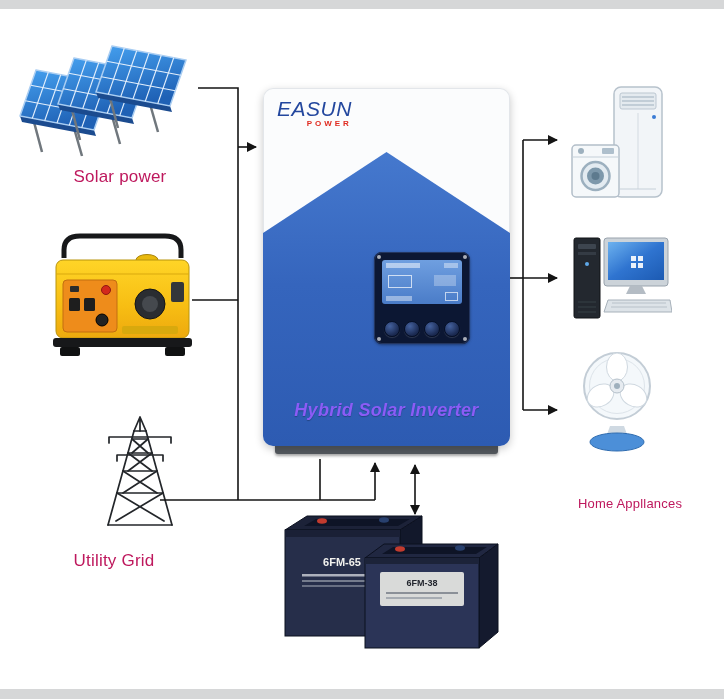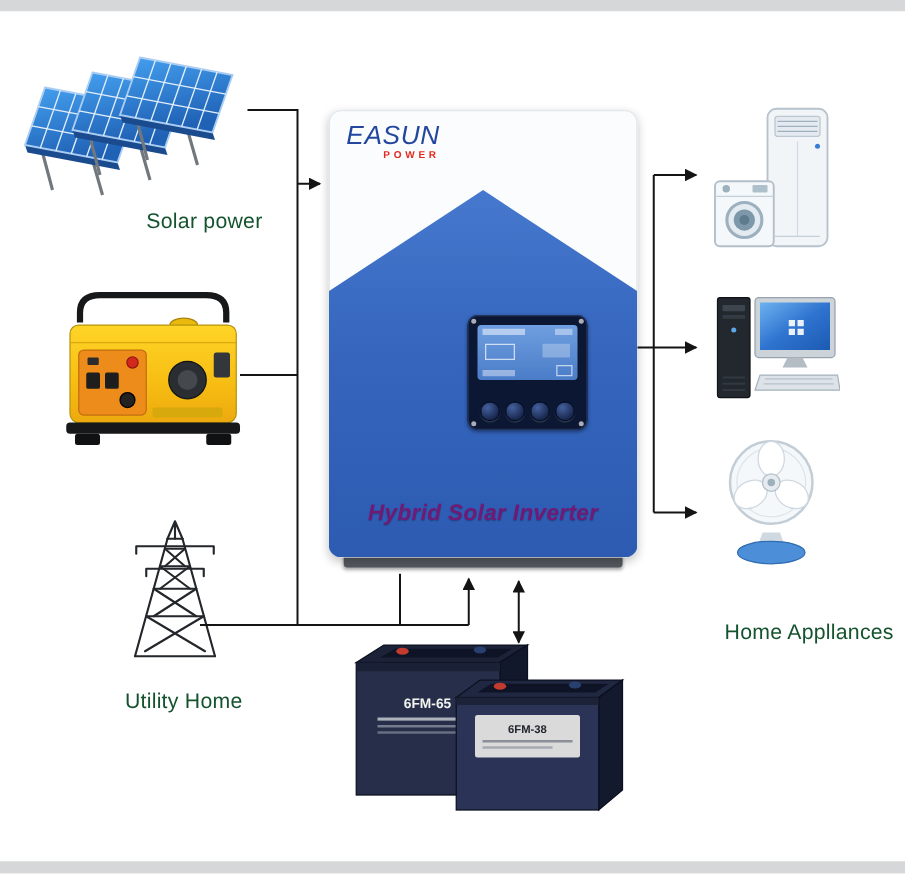--- a/index.html
+++ b/index.html
@@ -2,21 +2,21 @@
 <html><head>
 <meta charset="utf-8">
 <style>
   html,body{margin:0;padding:0;background:#ffffff;}
   .stage{position:relative;width:724px;height:699px;background:#ffffff;overflow:hidden;
          font-family:"Liberation Sans",sans-serif;}
   .bar{position:absolute;left:0;width:724px;background:#d6d7d8;}
   .bar.top{top:0;height:9px;}
   .bar.bottom{top:689px;height:10px;}
   .abs{position:absolute;}
-  .cap{position:absolute;text-align:right;font-size:17px;color:#14532d;letter-spacing:.2px;}
+  .cap{position:absolute;text-align:center;font-size:17px;color:#be185d;letter-spacing:.2px;}
 
   
   .inverter-wrap{position:absolute;left:263px;top:88px;width:247px;height:372px;}
   .inv-base{position:absolute;left:12px;right:12px;top:352px;height:14px;background:#54595f;
             border-radius:3px;box-shadow:0 2px 3px rgba(0,0,0,.35);}
   .inv-body{position:absolute;left:0;top:0;width:247px;height:358px;background:#fbfcfd;
             border-radius:10px;overflow:hidden;box-shadow:0 3px 8px rgba(0,0,0,.22), inset 0 0 0 1px #e3e6ea;}
   .inv-blue{position:absolute;inset:0;
             background:linear-gradient(180deg,#4d82d6 0%,#3565bd 55%,#2d5bb2 100%);
             clip-path:polygon(0 40.5%,50% 17.9%,100% 40.5%,100% 100%,0 100%);}
@@ -35,21 +35,21 @@
   .mk.d{top:15px;right:6px;width:22px;height:11px;background:rgba(255,255,255,.28);}
   .mk.e{bottom:3px;left:4px;width:26px;height:5px;background:rgba(255,255,255,.42);}
   .mk.f{bottom:3px;right:4px;width:11px;height:7px;background:none;border:1px solid rgba(255,255,255,.65);}
   .lcd-buttons{position:absolute;left:10px;right:10px;bottom:7px;display:flex;justify-content:space-between;}
   .btnc{width:14px;height:14px;border-radius:50%;border:1px solid #061027;
         background:radial-gradient(circle at 35% 30%,#44619e,#1a2950 70%);
         box-shadow:0 1px 1px rgba(255,255,255,.15);}
   .screw{position:absolute;width:4px;height:4px;border-radius:50%;background:rgba(255,255,255,.65);}
   .screw.tl{top:3px;left:3px;} .screw.tr{top:3px;right:3px;}
   .screw.bl{bottom:3px;left:3px;} .screw.br{bottom:3px;right:3px;}
-  .inv-title{position:absolute;left:0;width:100%;top:312px;text-align:center;color:#701a75;
+  .inv-title{position:absolute;left:0;width:100%;top:312px;text-align:center;color:#8b5cf6;
              font-weight:700;font-style:italic;font-size:18px;letter-spacing:.3px;
              text-shadow:0 1px 1px rgba(0,0,0,.25);}
   svg text{font-family:"Liberation Sans",sans-serif;}
 </style>
 </head>
 <body>
 
 <div class="stage">
 
   <div class="bar top"></div>
@@ -117,21 +117,21 @@
       <path d="M52,40 H98 M52,40 V46 M98,40 V46"></path>
       <path d="M69,16 L43,110 M81,16 L107,110"></path>
       <path d="M69,16 H81 M67,24 H83 M63,38 H87 M58,56 H92 M52,78 H98"></path>
       <path d="M67,24 L83,38 M83,24 L67,38"></path>
       <path d="M63,38 L87,56 M87,38 L63,56"></path>
       <path d="M58,56 L92,78 M92,56 L58,78"></path>
       <path d="M52,78 L99,106 M98,78 L51,106"></path>
       <path d="M43,110 H107"></path>
     </g>
   </svg>
-  <div class="cap" style="left:34px;top:551px;width:160px">Utility Home</div>
+  <div class="cap" style="left:34px;top:551px;width:160px">Utility Grid</div>
 
   <div class="inverter-wrap">
     <div class="inv-base"></div>
     <div class="inv-body">
       <div class="inv-blue"></div>
       <div class="inv-logo">
         <span class="logo-main">EASUN</span>
         <span class="logo-sub">POWER</span>
       </div>
       <div class="lcd">
@@ -216,21 +216,21 @@
     <circle cx="45" cy="36" r="33" fill="#f4f8fb" stroke="#c3cdd6" stroke-width="2"></circle>
     <circle cx="45" cy="36" r="27.5" fill="none" stroke="#dde4ea"></circle>
     <g fill="#ffffff" stroke="#cfd8e0">
       <ellipse cx="45" cy="17" rx="10.5" ry="14"></ellipse>
       <ellipse cx="45" cy="17" rx="10.5" ry="14" transform="rotate(120 45 36)"></ellipse>
       <ellipse cx="45" cy="17" rx="10.5" ry="14" transform="rotate(240 45 36)"></ellipse>
     </g>
     <circle cx="45" cy="36" r="7" fill="#e6ebf0" stroke="#b4c0ca"></circle>
     <circle cx="45" cy="36" r="3" fill="#9fb0bd"></circle>
   </svg>
-  <div class="cap" style="left:545px;top:496px;width:170px;font-size:17px">Home Appllances</div>
+  <div class="cap" style="left:545px;top:496px;width:170px;font-size:13px">Home Appllances</div>
 
   <svg class="abs" style="left:280px;top:506px" width="220" height="150" viewBox="0 0 220 150">
     <g>
       <polygon points="5,24 27,10 142,10 120,24" fill="#1c2238" stroke="#0b101f"></polygon>
       <polygon points="120,24 142,10 142,112 120,130" fill="#12182b" stroke="#0b101f"></polygon>
       <rect x="5" y="24" width="115" height="106" fill="#262e4a" stroke="#0b101f"></rect>
       <polygon points="24,20 118,20 130,13 36,13" fill="#0e1426"></polygon>
       <ellipse cx="42" cy="15" rx="5" ry="2.8" fill="#c23b2e"></ellipse>
       <ellipse cx="104" cy="14" rx="5" ry="2.8" fill="#28406e"></ellipse>
       <rect x="5" y="24" width="115" height="7" fill="#1a2036"></rect>

